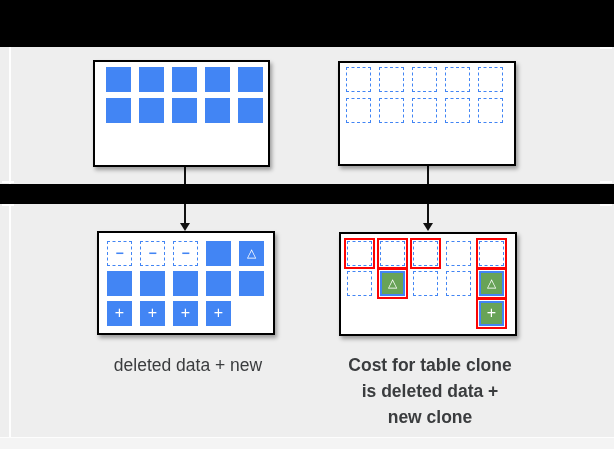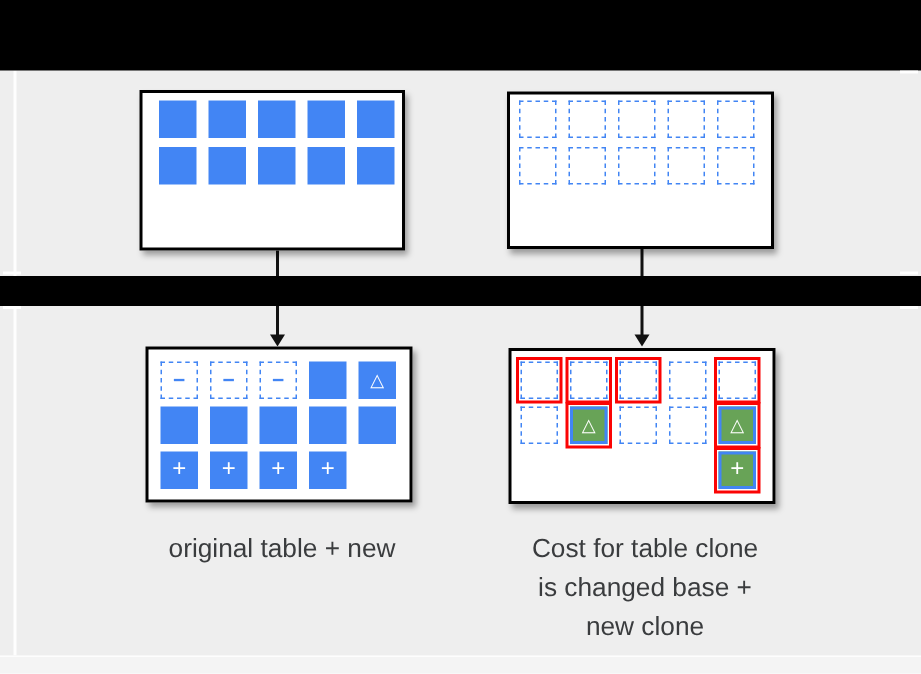--- a/index.html
+++ b/index.html
@@ -47,21 +47,21 @@
   .cell.red{outline:2.5px solid var(--red,#fb0404);outline-offset:1px;}
   .sym{line-height:1;user-select:none;}
   .sym-minus{color:var(--blue,#4285f4);font-size:14px;font-weight:700;transform:translateY(-1px);}
   .sym-plus{color:#fff;font-size:16px;font-weight:400;transform:translateY(-1px);}
   .sym-triangle{color:#fff;font-size:12px;transform:translateY(-1px);}
   .caption{
     position:absolute;top:352px;width:240px;text-align:center;
     color:var(--text,#3a3c3e);font-size:17.5px;line-height:26px;
   }
   #cap-left{left:68px;}
-  #cap-right{left:310px;}
+  #cap-right{left:310px;font-weight:bold;}
 </style>
 </head>
 <body>
 
 <div id="stage">
 
   <div class="edge-line" id="edge-left"></div>
 
   <div class="arrow-line" id="arrow-left-line"></div>
   <div class="arrow-line" id="arrow-right-line"></div>
@@ -148,22 +148,22 @@
       <div class="cell dashed" style="left: 105px; top: 37px;"></div>
       <div class="cell green red" style="left: 138px; top: 37px;">
         <span class="sym sym-triangle">△</span>
       </div>
       <div class="cell green red" style="left: 138px; top: 67px;">
         <span class="sym sym-plus">+</span>
       </div>
     </div>
 
   <div class="caption" id="cap-left">
-    <div>original table + new</div>
+    <div>deleted data + new</div>
   </div>
   <div class="caption" id="cap-right">
     <div>Cost for table clone</div>
-    <div>is changed base +</div>
+    <div>is deleted data +</div>
     <div>new clone</div>
   </div>
 
   <div id="bottom-strip"></div>
 </div>
 
 </body></html>

